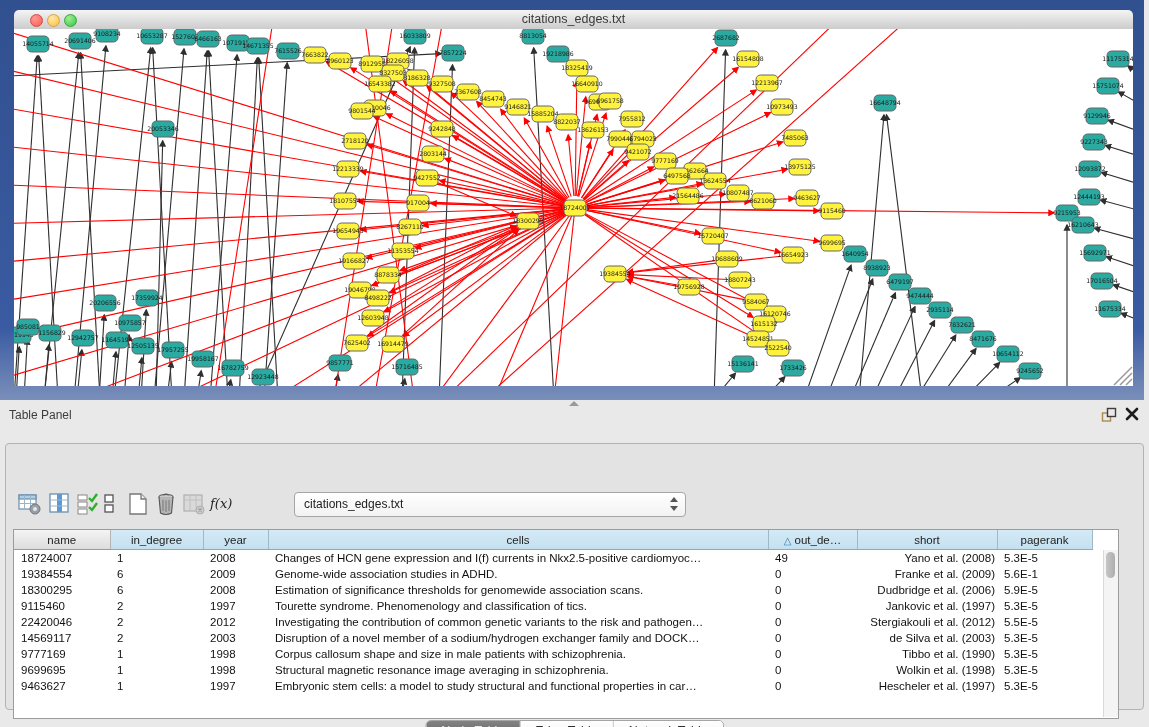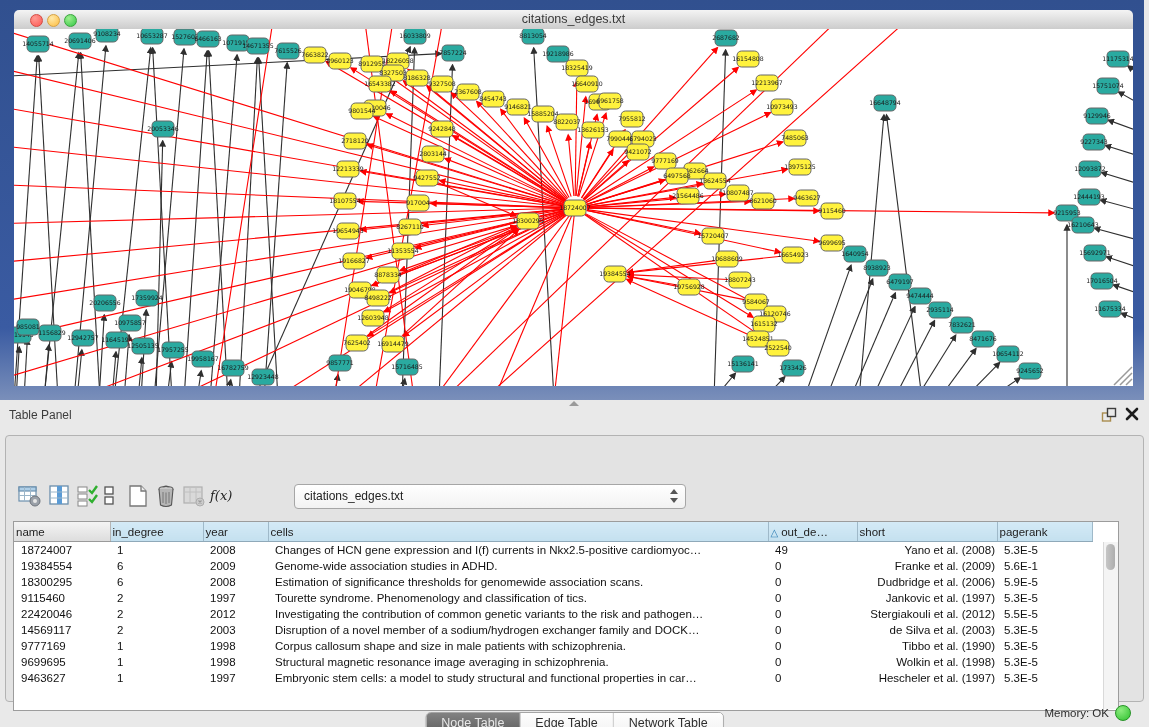--- a/index.html
+++ b/index.html
@@ -18,36 +18,36 @@
   .win-title{position:absolute;left:0;right:0;top:2px;text-align:center;font-size:12.5px;color:#393939;}
   .canvas{position:absolute;left:14px;top:29px;width:1119px;height:357px;background:#ffffff;overflow:hidden;}
   
   .table-panel{position:absolute;left:0;top:400px;width:1149px;height:288px;background:#e9e9e9;}
   .tp-header{position:absolute;left:0;top:0;width:100%;height:30px;}
   .tp-title{position:absolute;left:9px;top:8px;font-size:12px;color:#3d3d3d;}
   .tp-grip{position:absolute;left:569px;top:1px;width:0;height:0;border-left:5px solid transparent;
        border-right:5px solid transparent;border-bottom:5px solid #9a9a9a;}
   .tp-float{position:absolute;left:1100px;top:6px;width:18px;height:18px;cursor:pointer;}
   .tp-close{position:absolute;left:1124px;top:6px;width:16px;height:16px;cursor:pointer;}
-  .panel-body{position:absolute;left:5px;top:35px;width:1137px;height:265px;background:#e3e3e3;
+  .panel-body{position:absolute;left:5px;top:43px;width:1137px;height:265px;background:#e3e3e3;
        border:1px solid #b3b3b3;border-radius:4px;}
   .toolbar-icon{position:absolute;top:48px;width:24px;height:24px;cursor:pointer;}
   .selector{position:absolute;left:288px;top:48px;width:390px;height:23px;background:linear-gradient(#ffffff,#f2f2f2);
        border:1px solid #a6a6a6;border-radius:4px;font-size:12px;color:#222;cursor:pointer;}
   .selector .val{position:absolute;left:9px;top:4px;}
   .selector .stepper{position:absolute;right:6px;top:3px;width:11px;height:16px;}
   .stepper .up{position:absolute;left:2px;top:1px;width:0;height:0;border-left:4px solid transparent;
        border-right:4px solid transparent;border-bottom:5px solid #555;}
   .stepper .dn{position:absolute;left:2px;bottom:1px;width:0;height:0;border-left:4px solid transparent;
        border-right:4px solid transparent;border-top:5px solid #555;}
   
   .grid-wrap{position:absolute;left:7px;top:85px;width:1104px;height:188px;background:#ffffff;
        border:1px solid #9c9c9c;overflow:hidden;}
   table.grid{border-collapse:collapse;table-layout:fixed;width:1078px;font-size:11.5px;color:#111;}
-  table.grid th{height:19px;font-weight:normal;text-align:left;font-size:11.5px;color:#222;
+  table.grid th{height:19px;font-weight:normal;text-align:center;font-size:11.5px;color:#222;
        background:linear-gradient(#d4eaf6,#c4e0ef);border-right:1px solid #9fb9c9;border-bottom:1px solid #8fa9b9;
        overflow:hidden;white-space:nowrap;padding:0 2px;margin-top:20px;}
   table.grid th.gray{background:linear-gradient(#f4f4f4,#dddddd);border-right:1px solid #b5b5b5;border-bottom:1px solid #9a9a9a;}
   table.grid td{height:16px;padding:0 0 0 7px;border:none;overflow:hidden;white-space:nowrap;
        text-overflow:ellipsis;}
   table.grid td.c{text-align:right;padding:0 2px;}
   .sort-tri{color:#2f7fb5;font-size:10px;margin-right:3px;}
   .vscroll{position:absolute;right:0;top:20px;width:14px;height:167px;background:#f4f4f4;border-left:1px solid #d9d9d9;}
   .vthumb{position:absolute;left:2px;top:2px;width:9px;height:26px;background:linear-gradient(90deg,#c6c6c6,#aeaeae);
        border-radius:6px;cursor:pointer;}
@@ -916,17 +916,13 @@
       </div>
 
       <div class="tabs" id="tabs">
           <div class="tab sel">Node Table</div>
           <div class="tab">Edge Table</div>
           <div class="tab">Network Table</div>
         </div>
     </div>
   </div>
 
-  <div class="statusbar">
-    <span class="mem-label">Memory: OK</span>
-    <span class="mem-dot"></span>
-  </div>
 </div>
 
 </body></html>

